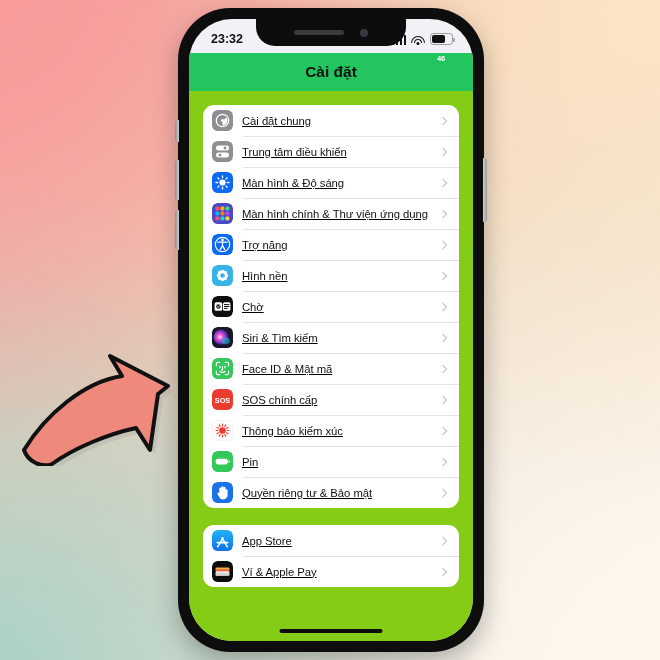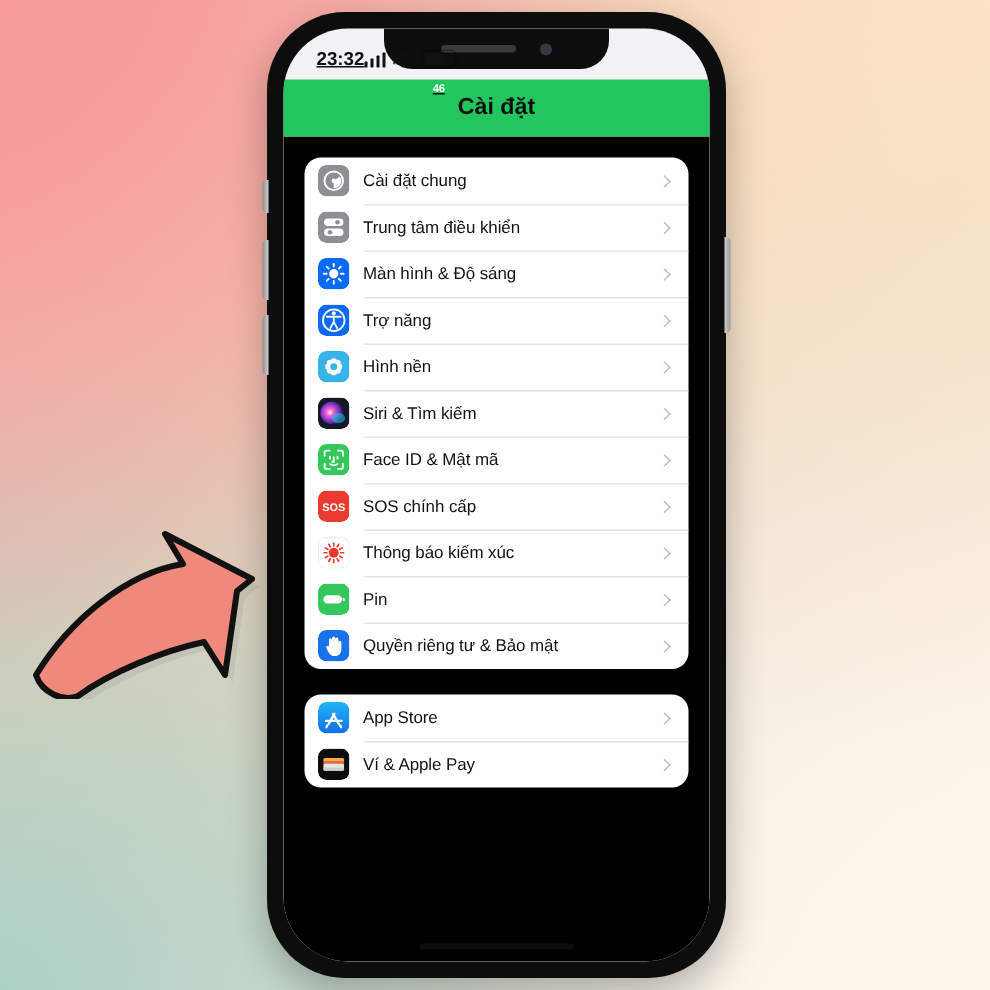--- a/index.html
+++ b/index.html
@@ -59,24 +59,24 @@
     z-index: 9;
     display: flex; align-items: center; justify-content: center; gap: 16px;
   }
   #speaker { width: 50px; height: 5px; border-radius: 3px; background: #3a3a3a; }
   #frontcam { width: 8px; height: 8px; border-radius: 50%; background: #343a42; }
 
   
   #statusbar {
     position: absolute; top: 0; left: 0; right: 0;
     height: 34px;
-    display: flex; align-items: center; 
+    display: flex; align-items: center; justify-content: space-between;
     padding: 6px 20px 0 22px;
     z-index: 10;
-    font-size: 12.5px; font-weight: bold; color: #111; text-decoration: underline;
+    font-size: 12.5px; font-weight: bold; color: #111;
   }
   #status-right { display: flex; align-items: flex-end; gap: 5px; }
   .sig { display: flex; align-items: flex-end; gap: 1.5px; height: 10px; }
   .sig i { width: 2.5px; background: #111; border-radius: .5px; display: block; }
   .sig i:nth-child(1){height:3.5px} .sig i:nth-child(2){height:5.5px}
   .sig i:nth-child(3){height:7.5px} .sig i:nth-child(4){height:9.5px}
   .wifi { position: relative; width: 14px; height: 10px; }
   .wifi span {
     position: absolute; left: 50%; transform: translateX(-50%);
     border: 1.6px solid #111; border-bottom: none;
@@ -113,22 +113,23 @@
     display: flex; align-items: center; justify-content: center;
     background: #22c55e;
     z-index: 8;
   }
   #navbar .title { font-size: 15.5px; font-weight: bold; color: #111; }
 
   
   #content {
     position: absolute; top: 72px; left: 0; right: 0; bottom: 0;
     padding: 14px 14px 0 14px;
-    background: #000000;
-    overflow: hidden;
+    background: #84cc16;
+    overflow: hidden;
+    text-decoration: underline;
   }
   .group {
     background: #fff;
     border-radius: 11px;
     overflow: hidden;
     margin-bottom: 17px;
   }
   .row {
     position: relative;
     display: flex; align-items: center;
@@ -265,20 +266,38 @@
                   <line x1="10.5" y1="5.7" x2="10.499999999999998" y2="3.9000000000000004" stroke="#fff" stroke-width="1.3" stroke-linecap="round"></line>
                   <line x1="13.894112549695427" y1="7.1058874503045715" x2="15.166904755831212" y2="5.833095244168786" stroke="#fff" stroke-width="1.3" stroke-linecap="round"></line>
         </svg>
               </span>
               <span class="label">Màn hình &amp; Độ sáng</span>
               <span class="chev"></span>
             </div>
             <div class="row">
               <span class="ic">
                 <svg width="21" height="21" viewBox="0 0 21 21">
+                  <rect width="21" height="21" rx="5.5" fill="#4a4ac8"></rect>
+        <rect x="3.4" y="3.4" width="4" height="4" rx="1.3" fill="#ff4b6e"></rect>
+                  <rect x="8.4" y="3.4" width="4" height="4" rx="1.3" fill="#ffb300"></rect>
+                  <rect x="13.4" y="3.4" width="4" height="4" rx="1.3" fill="#3ddc84"></rect>
+                  <rect x="3.4" y="8.4" width="4" height="4" rx="1.3" fill="#00b8ff"></rect>
+                  <rect x="8.4" y="8.4" width="4" height="4" rx="1.3" fill="#ff7a00"></rect>
+                  <rect x="13.4" y="8.4" width="4" height="4" rx="1.3" fill="#b04bff"></rect>
+                  <rect x="3.4" y="13.4" width="4" height="4" rx="1.3" fill="#ff4b6e"></rect>
+                  <rect x="8.4" y="13.4" width="4" height="4" rx="1.3" fill="#2ad1c9"></rect>
+                  <rect x="13.4" y="13.4" width="4" height="4" rx="1.3" fill="#ffd23f"></rect>
+        </svg>
+              </span>
+              <span class="label">Màn hình chính &amp; Thư viện ứng dụng</span>
+              <span class="chev"></span>
+            </div>
+            <div class="row">
+              <span class="ic">
+                <svg width="21" height="21" viewBox="0 0 21 21">
                   <rect width="21" height="21" rx="5.5" fill="#0a69f5"></rect>
         <circle cx="10.5" cy="10.5" r="7.2" fill="none" stroke="#fff" stroke-width="1.2"></circle>
         <circle cx="10.5" cy="5.9" r="1.35" fill="#fff"></circle>
         <path d="M5.9 8.2 H15.1" stroke="#fff" stroke-width="1.25" stroke-linecap="round"></path>
         <path d="M10.5 8.2 V11.6 M10.5 11.6 L8.3 15.6 M10.5 11.6 L12.7 15.6" stroke="#fff" stroke-width="1.25" stroke-linecap="round" fill="none"></path>
                 </svg>
               </span>
               <span class="label">Trợ năng</span>
               <span class="chev"></span>
             </div>
@@ -293,20 +312,34 @@
                     <ellipse cx="7.954415587728429" cy="13.045584412271571" rx="2.1" ry="2.1"></ellipse>
                     <ellipse cx="6.9" cy="10.5" rx="2.1" ry="2.1"></ellipse>
                     <ellipse cx="7.954415587728429" cy="7.954415587728429" rx="2.1" ry="2.1"></ellipse>
                     <ellipse cx="10.5" cy="6.9" rx="2.1" ry="2.1"></ellipse>
                     <ellipse cx="13.04558441227157" cy="7.954415587728429" rx="2.1" ry="2.1"></ellipse>
         </g>
                   <circle cx="10.5" cy="10.5" r="2.3" fill="#38b3e8"></circle>
                 </svg>
               </span>
               <span class="label">Hình nền</span>
+              <span class="chev"></span>
+            </div>
+            <div class="row">
+              <span class="ic">
+                <svg width="21" height="21" viewBox="0 0 21 21">
+                  <rect width="21" height="21" rx="5.5" fill="#0d0d0d"></rect>
+        <rect x="2.6" y="6.2" width="7.6" height="8.6" rx="1.6" fill="#fff"></rect>
+        <rect x="11" y="6.2" width="7.4" height="8.6" rx="1.6" fill="#fff"></rect>
+        <circle cx="6.4" cy="10.5" r="2.2" fill="#0d0d0d"></circle>
+        <path d="M5.4 10.6 L6.2 11.4 L7.6 9.6" stroke="#fff" stroke-width=".9" fill="none" stroke-linecap="round"></path>
+        <path d="M12.4 8.6 H17 M12.4 10.5 H17 M12.4 12.4 H15.3" stroke="#0d0d0d" stroke-width="1" stroke-linecap="round"></path>
+                </svg>
+              </span>
+              <span class="label">Chờ</span>
               <span class="chev"></span>
             </div>
             <div class="row">
               <span class="ic">
                 <svg width="21" height="21" viewBox="0 0 21 21">
                   <defs>
         <radialGradient id="sirig" cx="42%" cy="48%" r="62%">
           <stop offset="0%" stop-color="#fff"></stop>
                       <stop offset="26%" stop-color="#ff5cc8"></stop>
           <stop offset="58%" stop-color="#8a3bd6"></stop>

